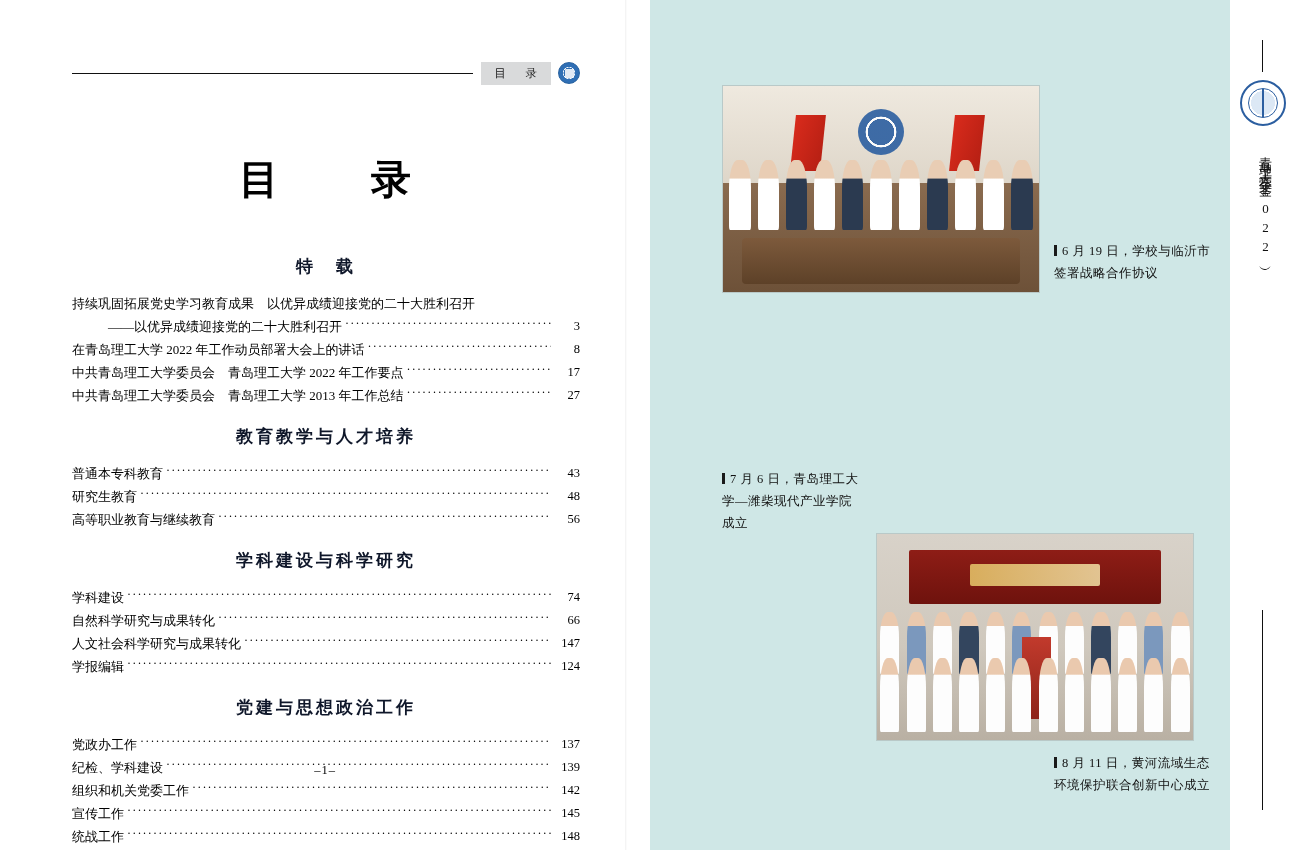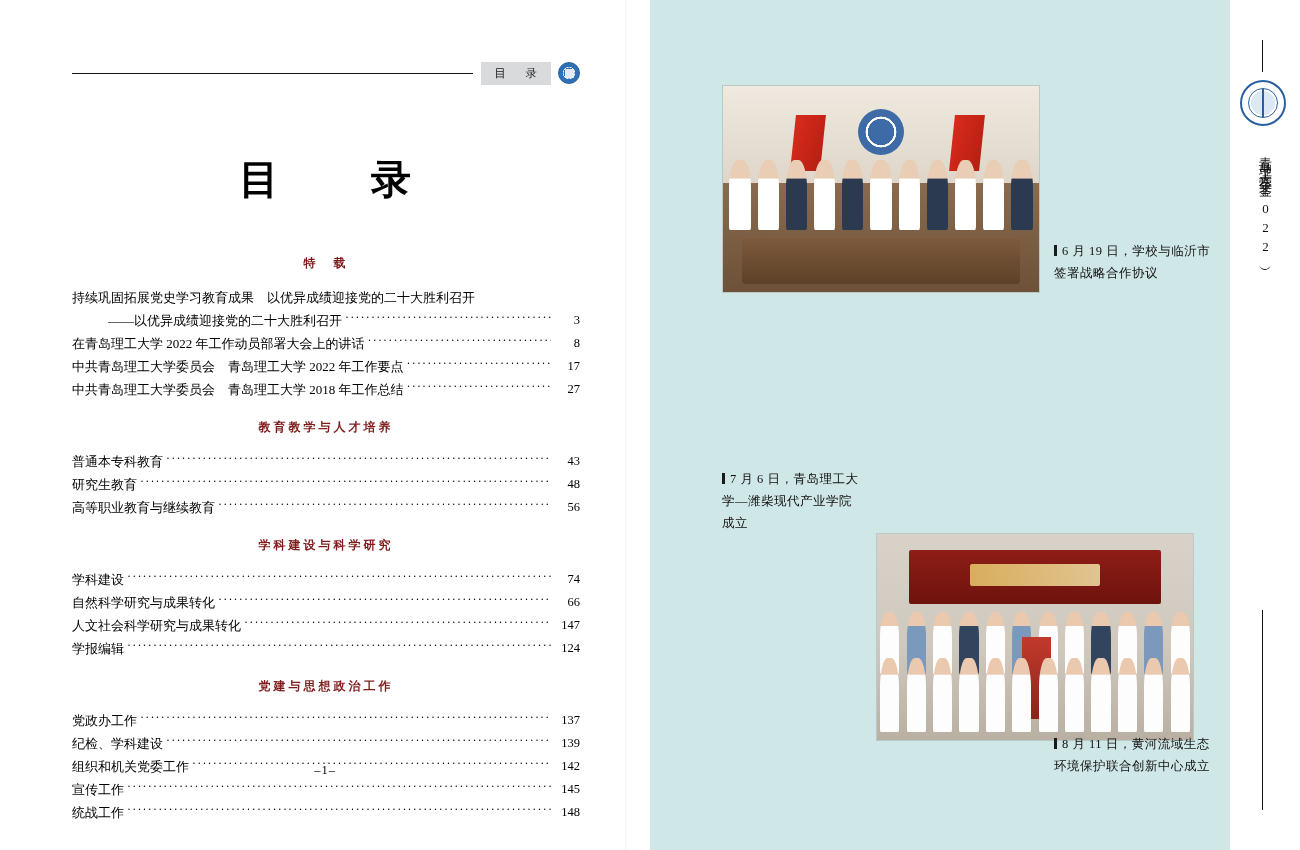--- a/index.html
+++ b/index.html
@@ -78,24 +78,24 @@
   }
 
   .toc-body {
     position: absolute;
     top: 255px; left: 72px;
     width: 508px;
   }
 
   .section-head {
     text-align: center;
-    font-size: 12px;
+    font-size: 17px;
     font-weight: bold;
     letter-spacing: 3px;
-    color: #7f1d1d;
+    color: #0f172a;
     margin: 18px 0 14px 0;
   }
   .section-head.first { margin-top: 0; }
 
   .entry {
     display: flex;
     align-items: flex-start;
     font-size: 13px;
     line-height: 23px;
     color: #000;
@@ -161,21 +161,21 @@
     position: relative;
     top: 1px;
   }
 
   
   #ph1 { left: 72px; top: 85px; width: 318px; height: 208px; }
   #cap1 { left: 404px; top: 240px; width: 160px; }
   
   #ph2 { left: 226px; top: 325px; width: 318px; height: 208px; }
   #cap2 { left: 72px; top: 468px; width: 138px; }
-  #cap3 { left: 404px; top: 733px; width: 160px; }
+  #cap3 { left: 404px; top: 752px; width: 160px; }
 
   
   .room {
     position: absolute; inset: 0;
     background: linear-gradient(180deg, #e8e2d8 0%, #ded5c7 46%, #8a6b4f 47%, #6d5138 100%);
   }
   .room .wall-panel {
     position: absolute; left: 0; top: 0; width: 100%; height: 47%;
     background: linear-gradient(180deg,#efe9df 0%, #ded6c9 100%);
   }
@@ -320,21 +320,21 @@
         <span class="etext">在青岛理工大学 2022 年工作动员部署大会上的讲话</span>
         <span class="leader">···································································</span>
         <span class="epage">8</span>
       </div>
       <div class="entry">
         <span class="etext">中共青岛理工大学委员会　青岛理工大学 2022 年工作要点</span>
         <span class="leader">···································································</span>
         <span class="epage">17</span>
       </div>
       <div class="entry">
-        <span class="etext">中共青岛理工大学委员会　青岛理工大学 2018 年工作总结</span>
+        <span class="etext">中共青岛理工大学委员会　青岛理工大学 2013 年工作总结</span>
         <span class="leader">···································································</span>
         <span class="epage">27</span>
       </div>
 
       <div class="section-head">教育教学与人才培养</div>
       <div class="entry">
         <span class="etext">普通本专科教育</span>
         <span class="leader">·······················································································</span>
         <span class="epage">43</span>
       </div>

